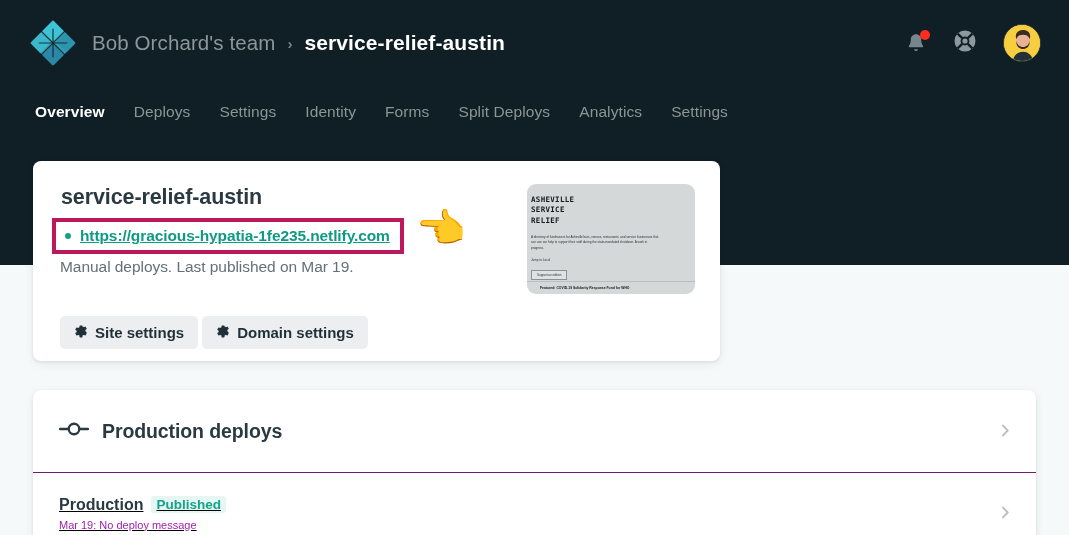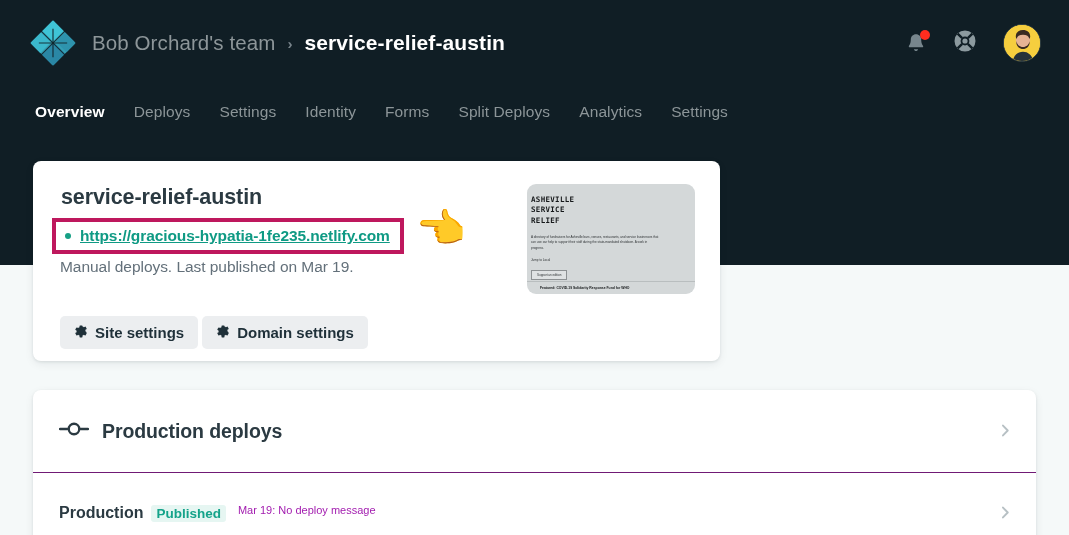--- a/index.html
+++ b/index.html
@@ -274,21 +274,21 @@
     font-size: 15px;
     font-weight: bold;
   }
 
   .deploy-row {
     height: 80px;
     display: flex;
     align-items: center;
     padding: 0 26px 0 26px;
   }
-  .deploy-row-main { display: flex; flex-direction: row; gap: 12px; }
+  .deploy-row-main { display: flex; flex-direction: column; gap: 5px; text-decoration: underline; }
   .deploy-line1 { display: flex; align-items: center; gap: 8px; }
   .deploy-env {
     font-size: 16px;
     font-weight: bold;
     color: #2b3a42;
   }
   .badge {
     font-size: 13.5px;
     font-weight: bold;
     color: #15a38a;

